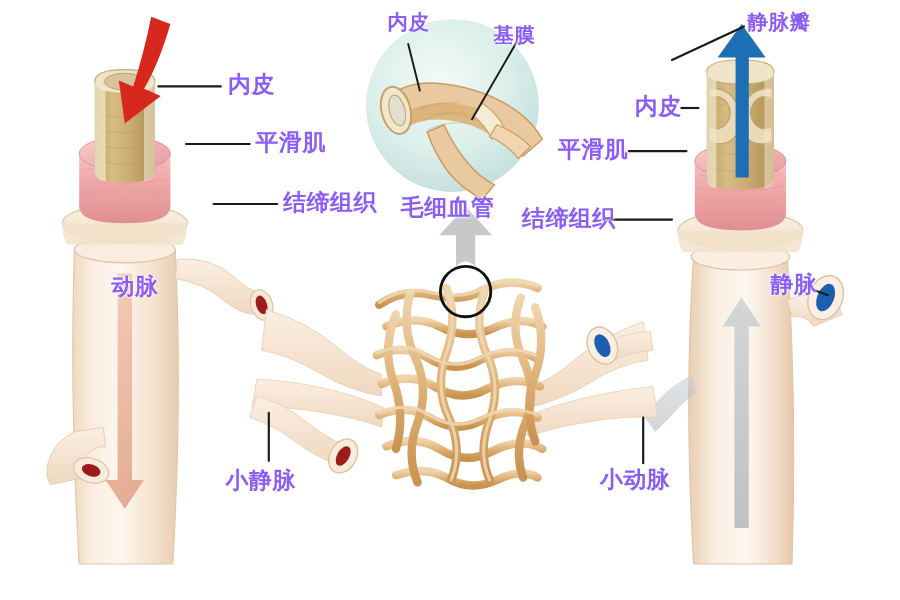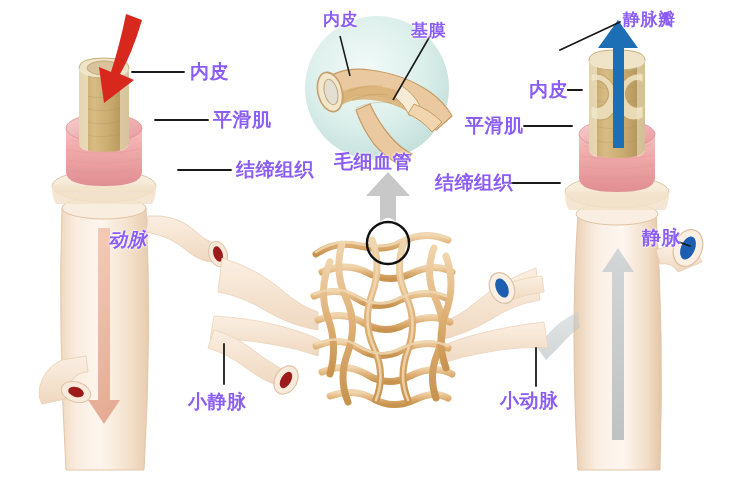--- a/index.html
+++ b/index.html
@@ -279,26 +279,26 @@
       <line x1="536" y1="348" x2="536" y2="386"></line>
       <line x1="568" y1="90" x2="580" y2="90"></line>
       <line x1="690" y1="246" x2="668" y2="238"></line>
     </g>
     <line x1="568" y1="90" x2="582" y2="90" stroke="#1a1a1a" stroke-width="1.8"></line>
   </svg>
 
   <div class="lbl lbl-lg" style="left:190px; top:62px;">内皮</div>
   <div class="lbl lbl-lg" style="left:213px; top:110px;">平滑肌</div>
   <div class="lbl lbl-lg" style="left:236px; top:160px;">结缔组织</div>
-  <div class="lbl lbl-lg" style="left:108px; top:230px;font-style:italic;">动脉</div>
+  <div class="lbl lbl-lg" style="left:93px; top:230px;">动脉</div>
   <div class="lbl lbl-lg" style="left:188px; top:392px;text-align:right;">小静脉</div>
 
   <div class="lbl lbl-md" style="left:323px; top:11px;">内皮</div>
   <div class="lbl lbl-md" style="left:411px; top:22px;">基膜</div>
-  <div class="lbl lbl-lg" style="left:334px; top:152px;">毛细血管</div>
+  <div class="lbl lbl-lg" style="left:334px; top:164px;">毛细血管</div>
 
   <div class="lbl lbl-md" style="left:623px; top:11px;">静脉瓣</div>
   <div class="lbl lbl-lg" style="left:529px; top:80px;">内皮</div>
   <div class="lbl lbl-lg" style="left:465px; top:116px;">平滑肌</div>
   <div class="lbl lbl-lg" style="left:435px; top:173px;">结缔组织</div>
   <div class="lbl lbl-lg" style="left:642px; top:228px;">静脉</div>
   <div class="lbl lbl-lg" style="left:500px; top:391px;">小动脉</div>
 
 </div>
 

